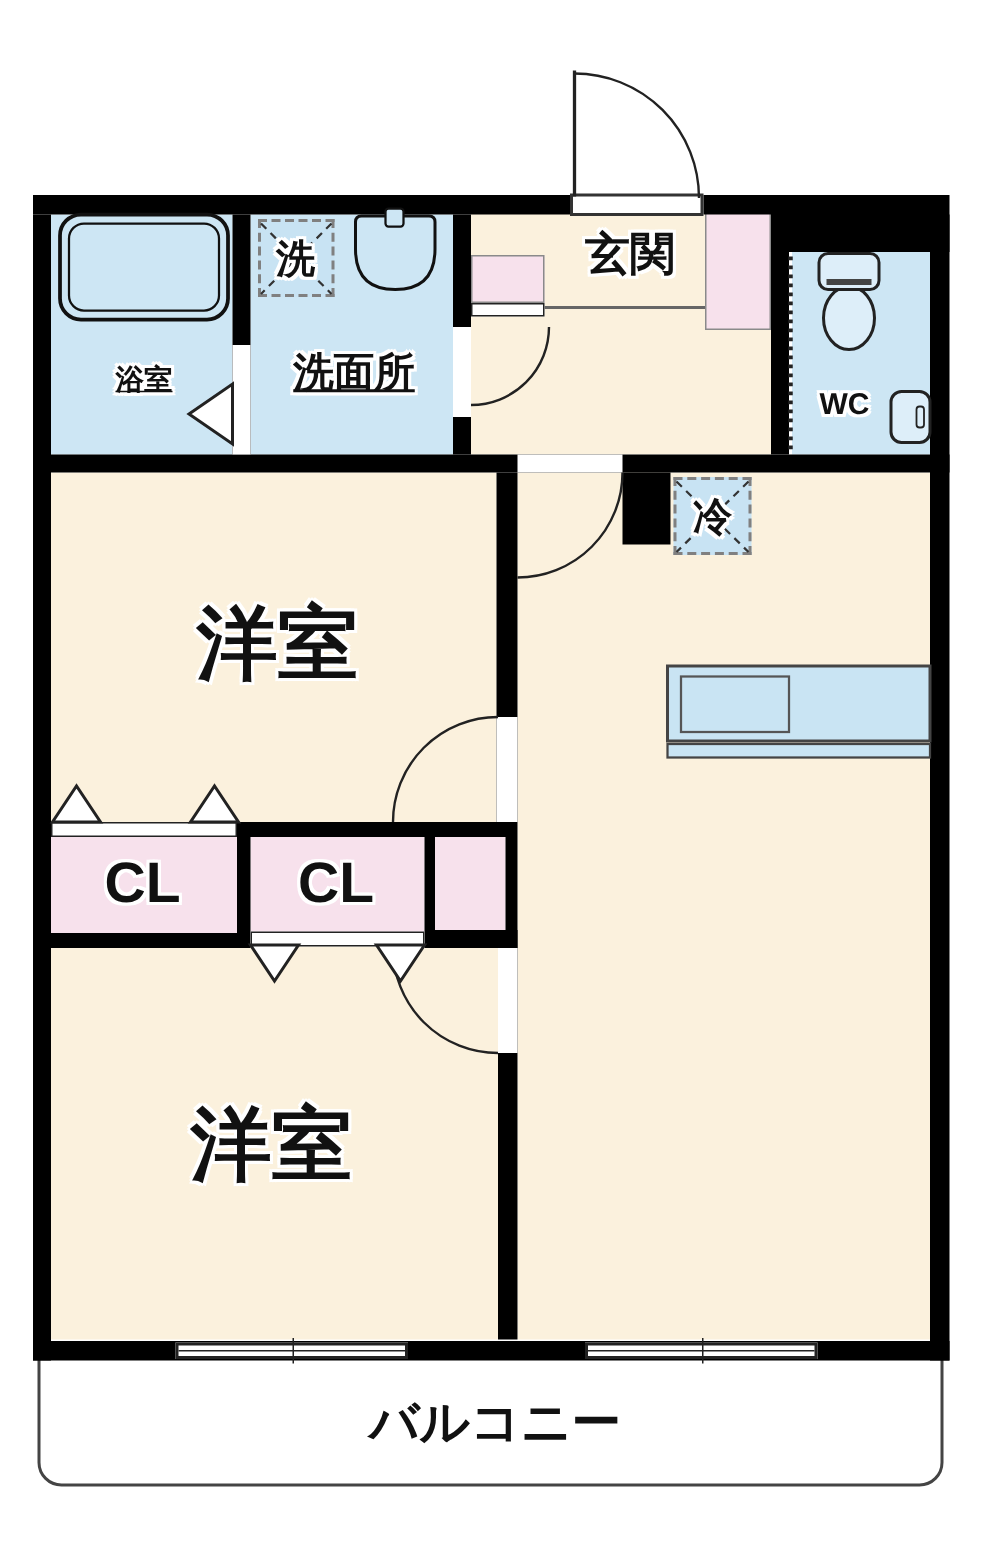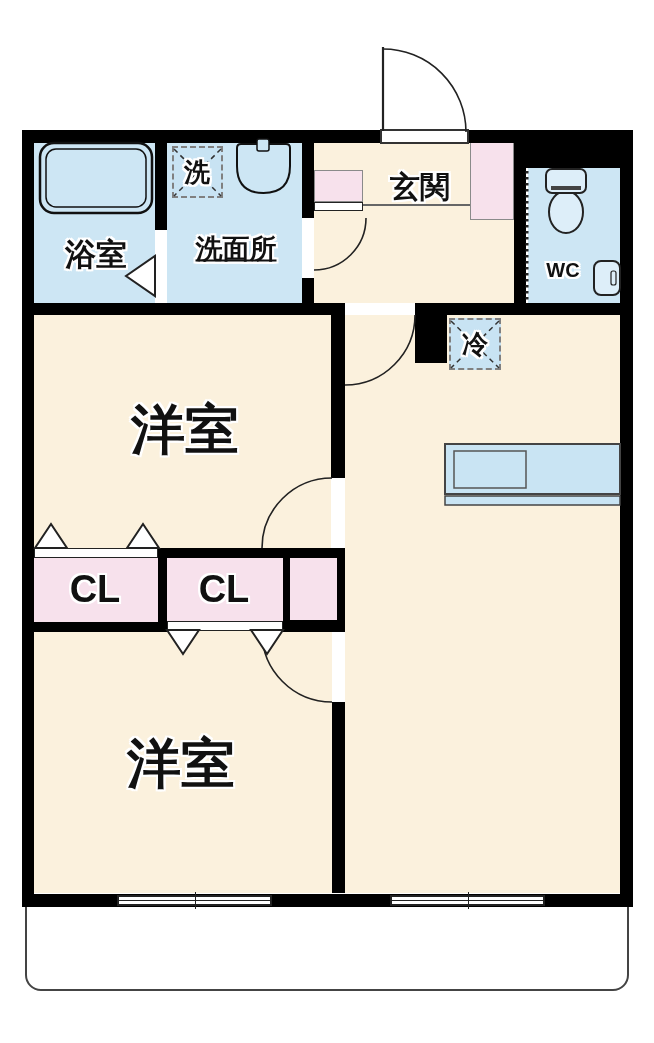--- a/index.html
+++ b/index.html
@@ -126,24 +126,25 @@
       <polygon points="155,256 155,296 126,276"></polygon>
       <polygon points="35,548 67,548 51,524"></polygon>
       <polygon points="127,548 159,548 143,524"></polygon>
       <polygon points="167,630 199,630 183,654"></polygon>
       <polygon points="251,630 283,630 267,654"></polygon>
     </g>
 
     <line x1="527" y1="171" x2="527" y2="301" stroke="#222" stroke-width="3" stroke-dasharray="2.5,3.5"></line>
   </svg>
 
-  <div class="label" style="left:96px;top:254px;font-size:31px;">浴室</div>
+  <div class="label" style="left:96px;top:254px;font-size:19px;text-decoration:underline;">浴室</div>
   <div class="label" style="left:236px;top:249px;font-size:27px;text-decoration:underline;">洗面所</div>
   <div class="label" style="left:197px;top:172px;font-size:26px;">洗</div>
-  <div class="label" style="left:420px;top:170px;font-size:30px;margin-top:17px;">玄関</div>
+  <div class="label" style="left:420px;top:170px;font-size:30px;">玄関</div>
   <div class="label" style="left:563px;top:270px;font-size:20px;">WC</div>
   <div class="label" style="left:185px;top:429px;font-size:54px;">洋室</div>
   <div class="label" style="left:475px;top:344px;font-size:26px;">冷</div>
   <div class="label" style="left:95px;top:589px;font-size:38px;">CL</div>
   <div class="label" style="left:224px;top:589px;font-size:38px;">CL</div>
   <div class="label" style="left:181px;top:763px;font-size:54px;">洋室</div>
+  <div class="label" style="left:330px;top:948px;font-size:33px;">バルコニー</div>
 
 </div>
 
 </body></html>

